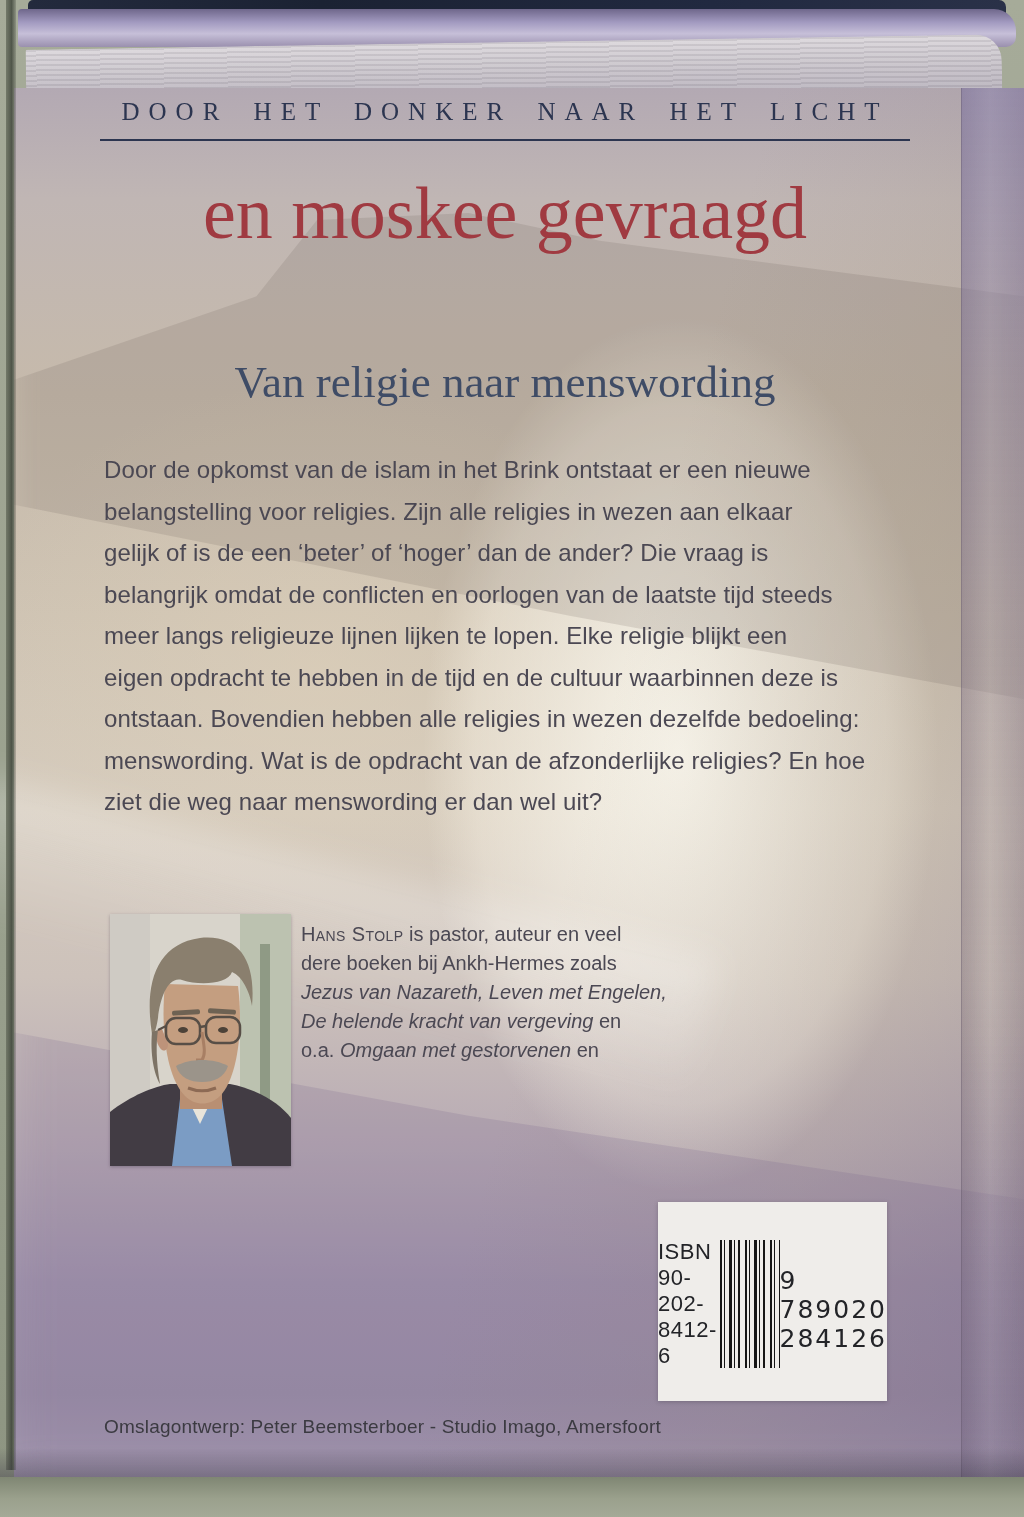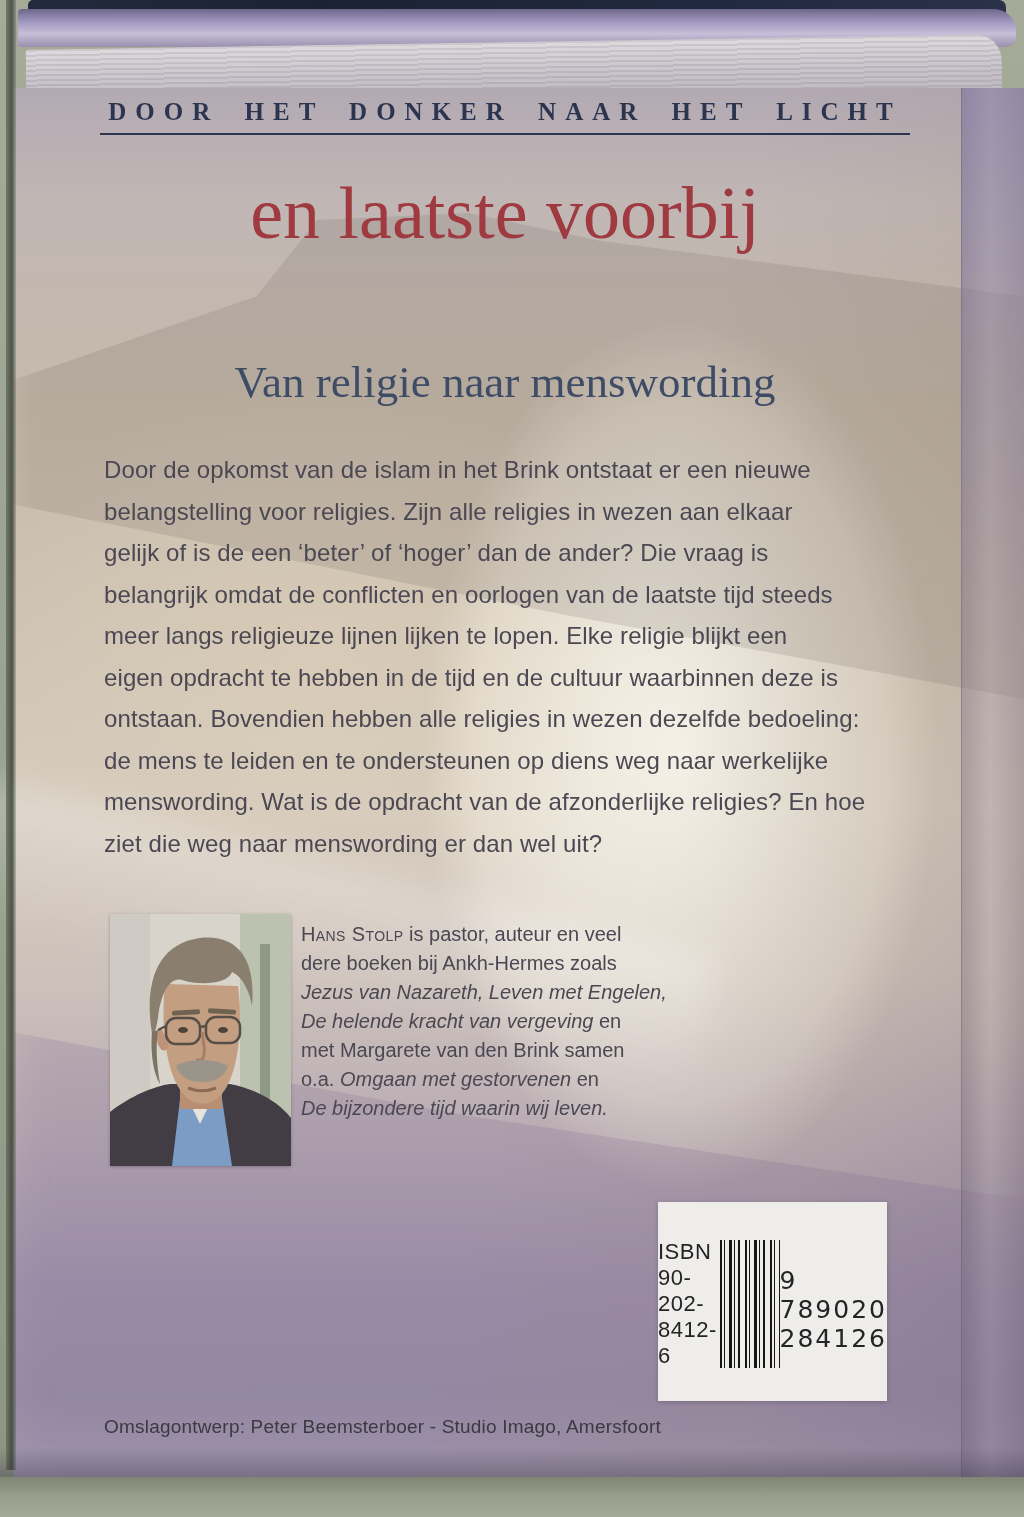--- a/index.html
+++ b/index.html
@@ -38,22 +38,22 @@
     background:linear-gradient(180deg,rgba(134,124,168,0.55),rgba(148,133,158,0.28) 38%,rgba(160,142,120,0.10) 68%,rgba(126,112,140,0.30) 100%),
                linear-gradient(90deg,rgba(92,78,104,0.22),rgba(255,255,255,0.10) 45%,rgba(104,90,112,0.18));
     border-left:1px solid rgba(88,76,96,0.35);}
   .bottom-contact{position:absolute;left:0;right:0;top:1448px;height:29px;
     background:linear-gradient(180deg,rgba(60,55,70,0),rgba(55,50,66,0.38));}
   .table-surface{position:absolute;left:0;right:0;top:1477px;height:40px;
     background:linear-gradient(180deg,#7f8673,#9ba18d 55%,#a4aa97);}
   
   .content{position:absolute;inset:0;}
   .series-header{position:absolute;left:100px;width:810px;top:98px;text-align:center;
-    font-family:"Liberation Serif",serif;font-weight:700;font-size:25px;letter-spacing:9px;
-    word-spacing:10px;color:var(--header-navy,#2c3550);padding-bottom:7px;
+    font-family:"Liberation Serif",serif;font-weight:400;font-size:25px;letter-spacing:9px;
+    word-spacing:10px;color:var(--header-navy,#2c3550);padding-bottom:13px;
     border-bottom:2px solid var(--header-navy,#2c3550);}
   .book-title{position:absolute;left:0;width:1010px;top:172px;text-align:center;
     font-family:"Liberation Serif",serif;font-size:74px;line-height:1.12;font-weight:400;
     color:var(--title-red,#a03a41);}
   .book-subtitle{position:absolute;left:0;width:1010px;top:356px;text-align:center;
     font-family:"Liberation Serif",serif;font-size:45px;font-weight:400;
     color:var(--subtitle-blue,#3f4c66);}
   .blurb{position:absolute;left:104px;top:449px;color:var(--body-text,#4b4853);
     font-size:24px;line-height:41.5px;letter-spacing:0.1px;}
   .blurb div{white-space:nowrap;}
@@ -99,34 +99,33 @@
   <div class="cover-fold"></div>
   <div class="book-left-edge"></div>
   <div class="bottom-contact"></div>
   <div class="table-surface"></div>
 
   <div class="content">
 
     <div class="series-header">DOOR HET DONKER NAAR HET LICHT</div>
 
     <div class="book-title">
-      <div>en laatste voorbij</div>
+      <div>en moskee gevraagd</div>
     </div>
 
     <div class="book-subtitle">Van religie naar menswording</div>
 
     <div class="blurb">
       <div>Door de opkomst van de islam in het Brink ontstaat er een nieuwe</div>
       <div>belangstelling voor religies. Zijn alle religies in wezen aan elkaar</div>
       <div>gelijk of is de een ‘beter’ of ‘hoger’ dan de ander? Die vraag is</div>
       <div>belangrijk omdat de conflicten en oorlogen van de laatste tijd steeds</div>
       <div>meer langs religieuze lijnen lijken te lopen. Elke religie blijkt een</div>
       <div>eigen opdracht te hebben in de tijd en de cultuur waarbinnen deze is</div>
       <div>ontstaan. Bovendien hebben alle religies in wezen dezelfde bedoeling:</div>
-      <div>de mens te leiden en te ondersteunen op diens weg naar werkelijke</div>
       <div>menswording. Wat is de opdracht van de afzonderlijke religies? En hoe</div>
       <div>ziet die weg naar menswording er dan wel uit?</div>
     </div>
 
     <div class="author-section">
       <div class="author-photo">
         <svg width="181" height="252" viewBox="0 0 181 252" xmlns="http://www.w3.org/2000/svg">
           <rect x="0" y="0" width="181" height="252" fill="#d8d4cb"></rect>
           <rect x="130" y="0" width="51" height="252" fill="#bcc2b0"></rect>
           <rect x="150" y="30" width="10" height="200" fill="#8f9a85"></rect>
@@ -162,23 +161,21 @@
           <path d="M66,152 C80,144 104,144 118,152 C114,164 104,168 92,168 C80,168 70,164 66,152 Z" fill="#9b948a"></path>
 
           <path d="M78,174 C88,178 96,178 106,174" fill="none" stroke="#8d6a54" stroke-width="3"></path>
         </svg>
       </div>
       <div class="author-bio">
         <div><span class="sc">Hans Stolp</span><span> is pastor, auteur en veel</span></div>
         <div>dere boeken bij Ankh-Hermes zoals</div>
         <div><i>Jezus van Nazareth, Leven met Engelen,</i></div>
         <div><i>De helende kracht van vergeving</i><span> en</span></div>
-        <div>met Margarete van den Brink samen</div>
         <div><span>o.a. </span><i>Omgaan met gestorvenen</i><span> en</span></div>
-        <div><i>De bijzondere tijd waarin wij leven.</i></div>
       </div>
     </div>
 
     <div class="isbn-label">
       <div class="isbn-number">ISBN 90-202-8412-6</div>
       <div class="barcode-image"></div>
       <div class="barcode-digits">9 789020 284126</div>
     </div>
 
     <div class="design-credit">Omslagontwerp: Peter Beemsterboer - Studio Imago, Amersfoort</div>

